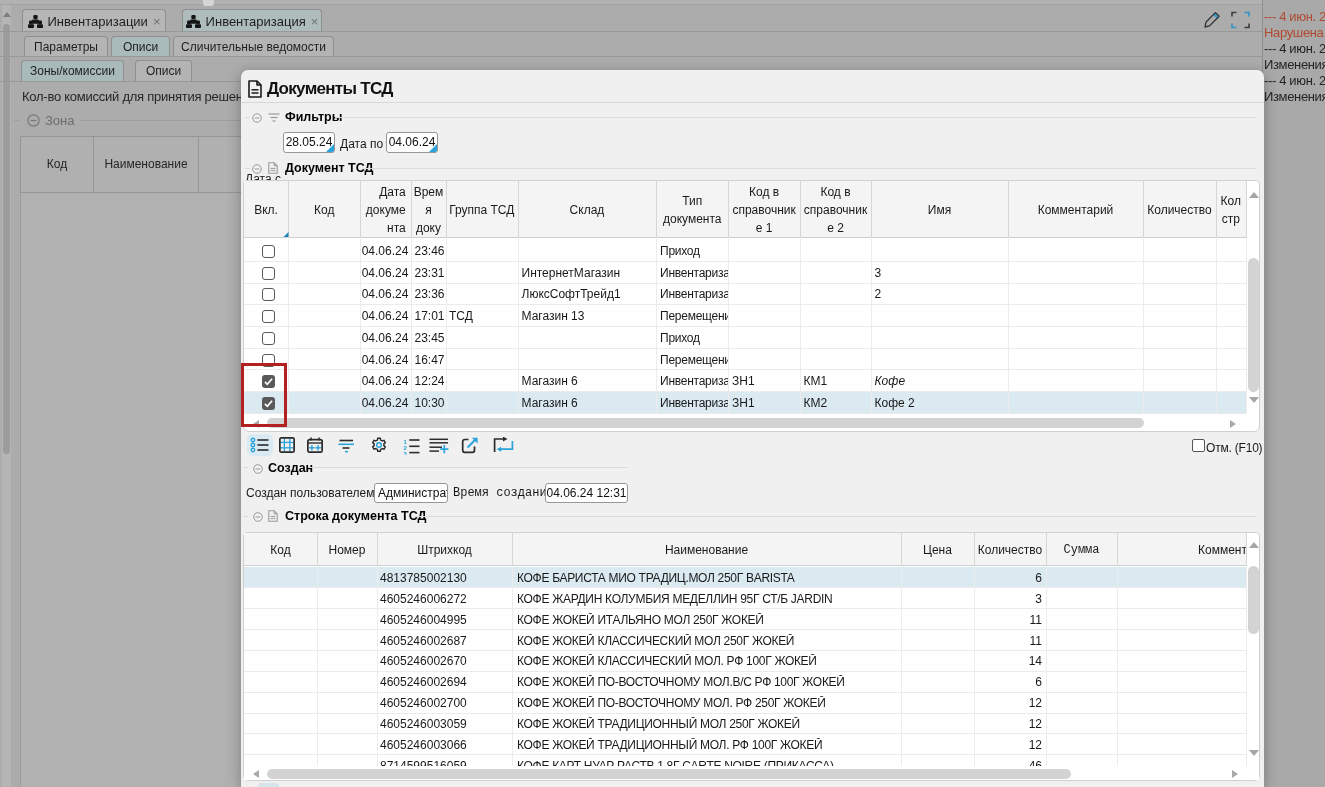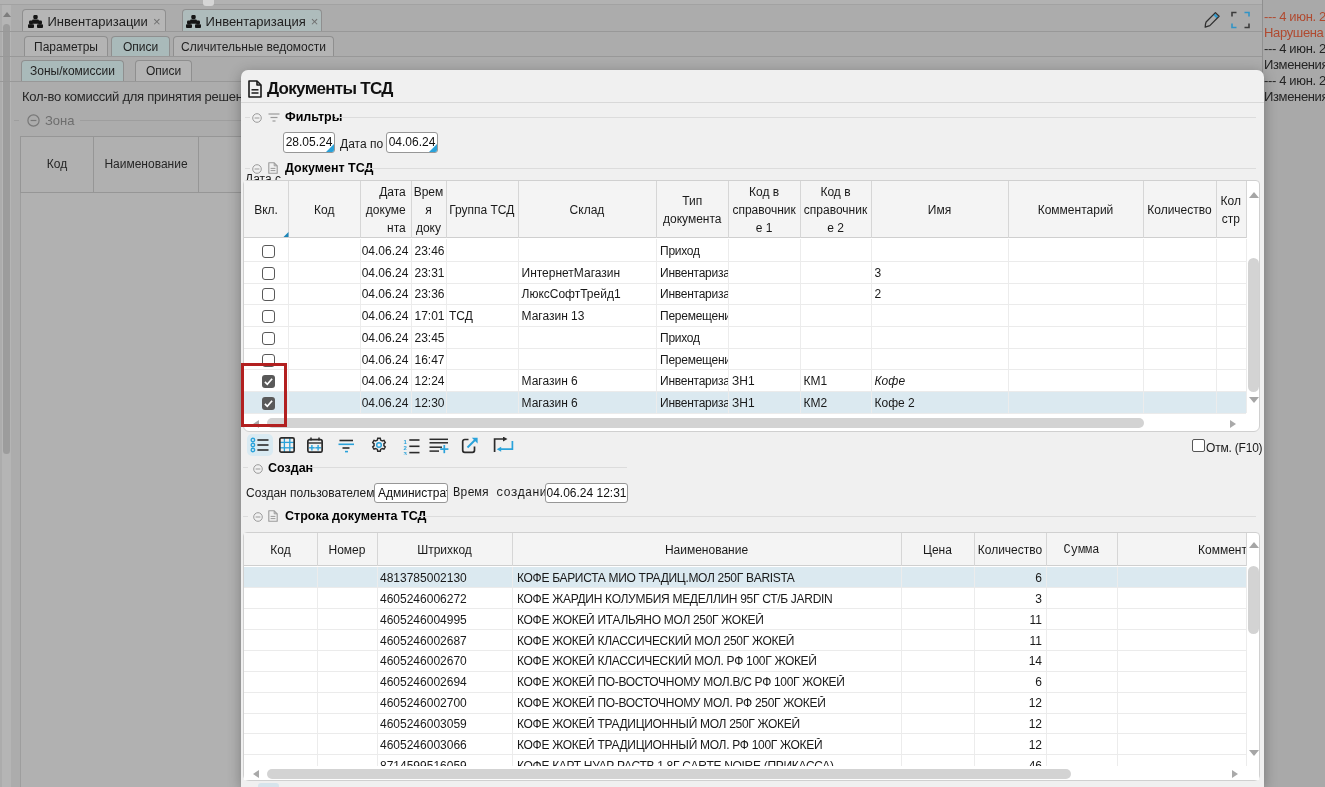--- a/index.html
+++ b/index.html
@@ -248,21 +248,21 @@
 <div class="cell" style="left:521.5px;top:374.2px;">Магазин 6</div>
 <div class="cell" style="left:660px;top:374.2px;width:67.5px;overflow:hidden;letter-spacing:-0.25px;">Инвентаризация</div>
 <div class="cell" style="left:732px;top:374.2px;">ЗН1</div>
 <div class="cell" style="left:803.5px;top:374.2px;">КМ1</div>
 <div class="cell" style="left:874.5px;top:374.2px;font-style:italic;">Кофе</div>
 <div class="abs" style="left:261.5px;top:397.0px;width:13px;height:13px;background:#595959;border-radius:3px;"></div>
 <svg class="abs" style="left:261.5px;top:397.0px;" width="13" height="13" viewBox="0 0 13 13">
     <polyline points="2.9,6.8 5.3,9.3 10.1,3.8" fill="none" stroke="#fff" stroke-width="1.7"></polyline>
   </svg>
 <div class="cell" style="left:360.4px;top:396.0px;width:48px;text-align:right;">04.06.24</div>
-<div class="cell" style="left:414.5px;top:396.0px;">12:30</div>
+<div class="cell" style="left:414.5px;top:396.0px;">10:30</div>
 <div class="cell" style="left:521.5px;top:396.0px;">Магазин 6</div>
 <div class="cell" style="left:660px;top:396.0px;width:67.5px;overflow:hidden;letter-spacing:-0.25px;">Инвентаризация</div>
 <div class="cell" style="left:732px;top:396.0px;">ЗН1</div>
 <div class="cell" style="left:803.5px;top:396.0px;">КМ2</div>
 <div class="cell" style="left:874.5px;top:396.0px;">Кофе 2</div>
 
 <div class="abs" style="left:253px;top:419.5px;width:0;height:0;border-top:4.5px solid transparent;border-bottom:4.5px solid transparent;border-right:6.5px solid #a9a9a9;"></div>
 <div class="abs" style="left:267px;top:417.5px;width:877px;height:10px;background:#d3d3d3;border-radius:5px;"></div>
 <div class="abs" style="left:1229.5px;top:419.5px;width:0;height:0;border-top:4.5px solid transparent;border-bottom:4.5px solid transparent;border-left:6.5px solid #a9a9a9;"></div>
 

